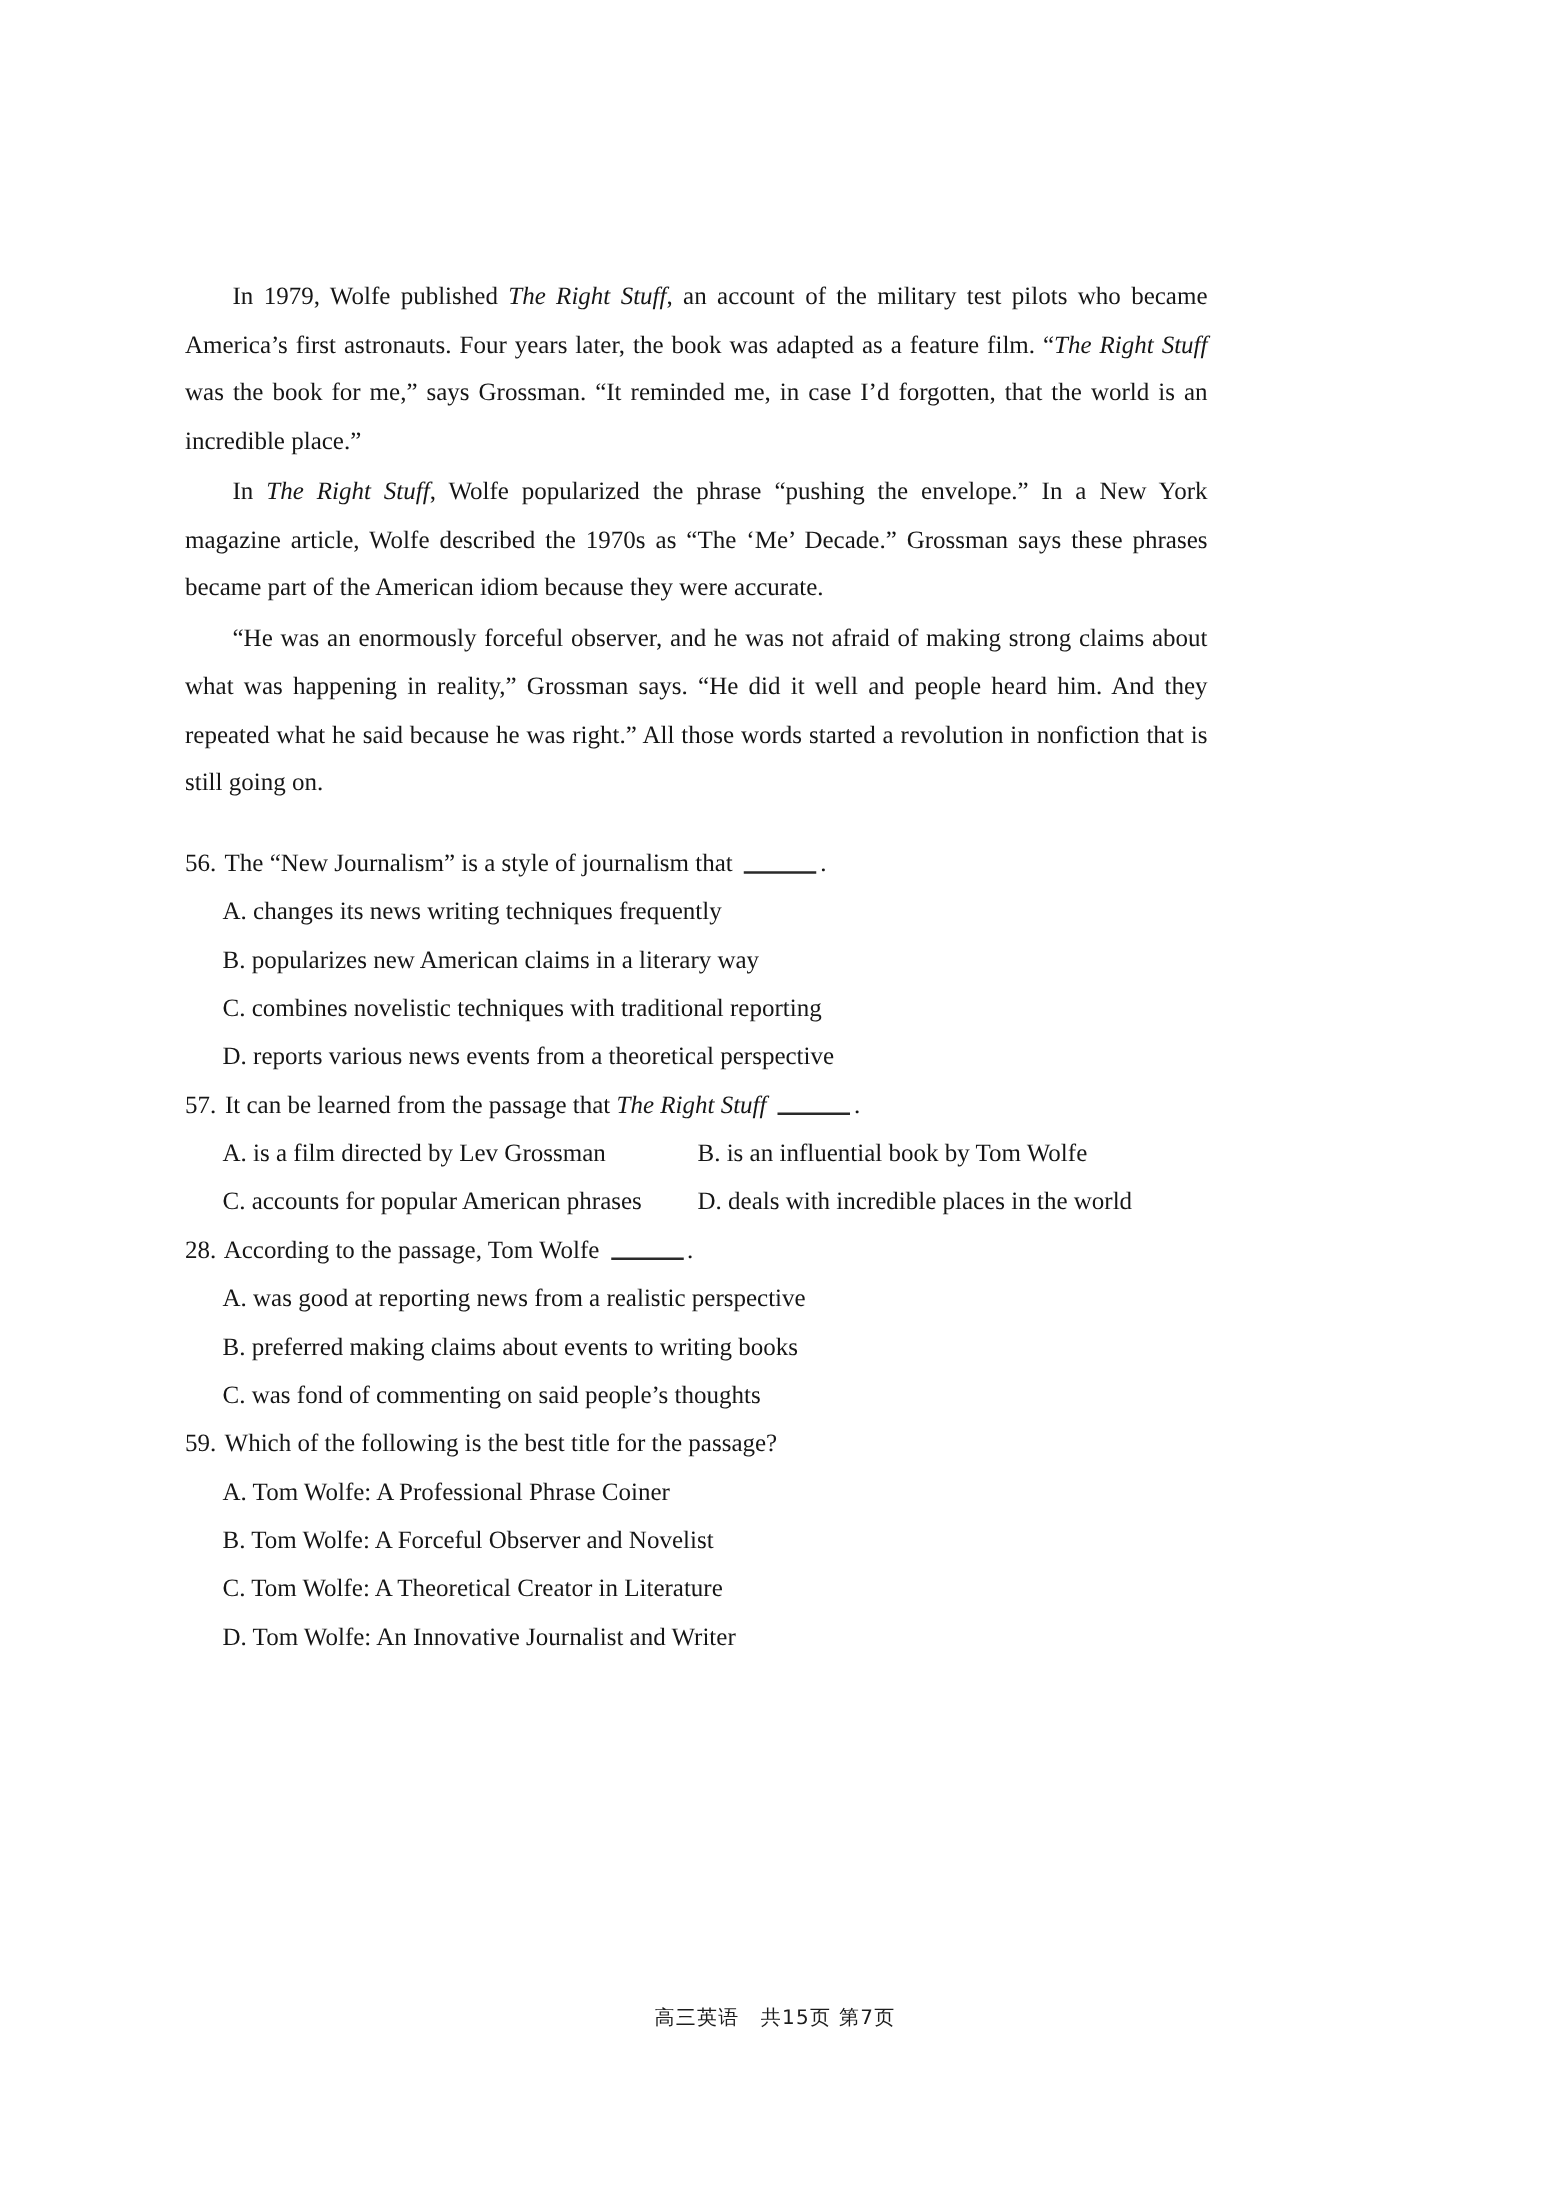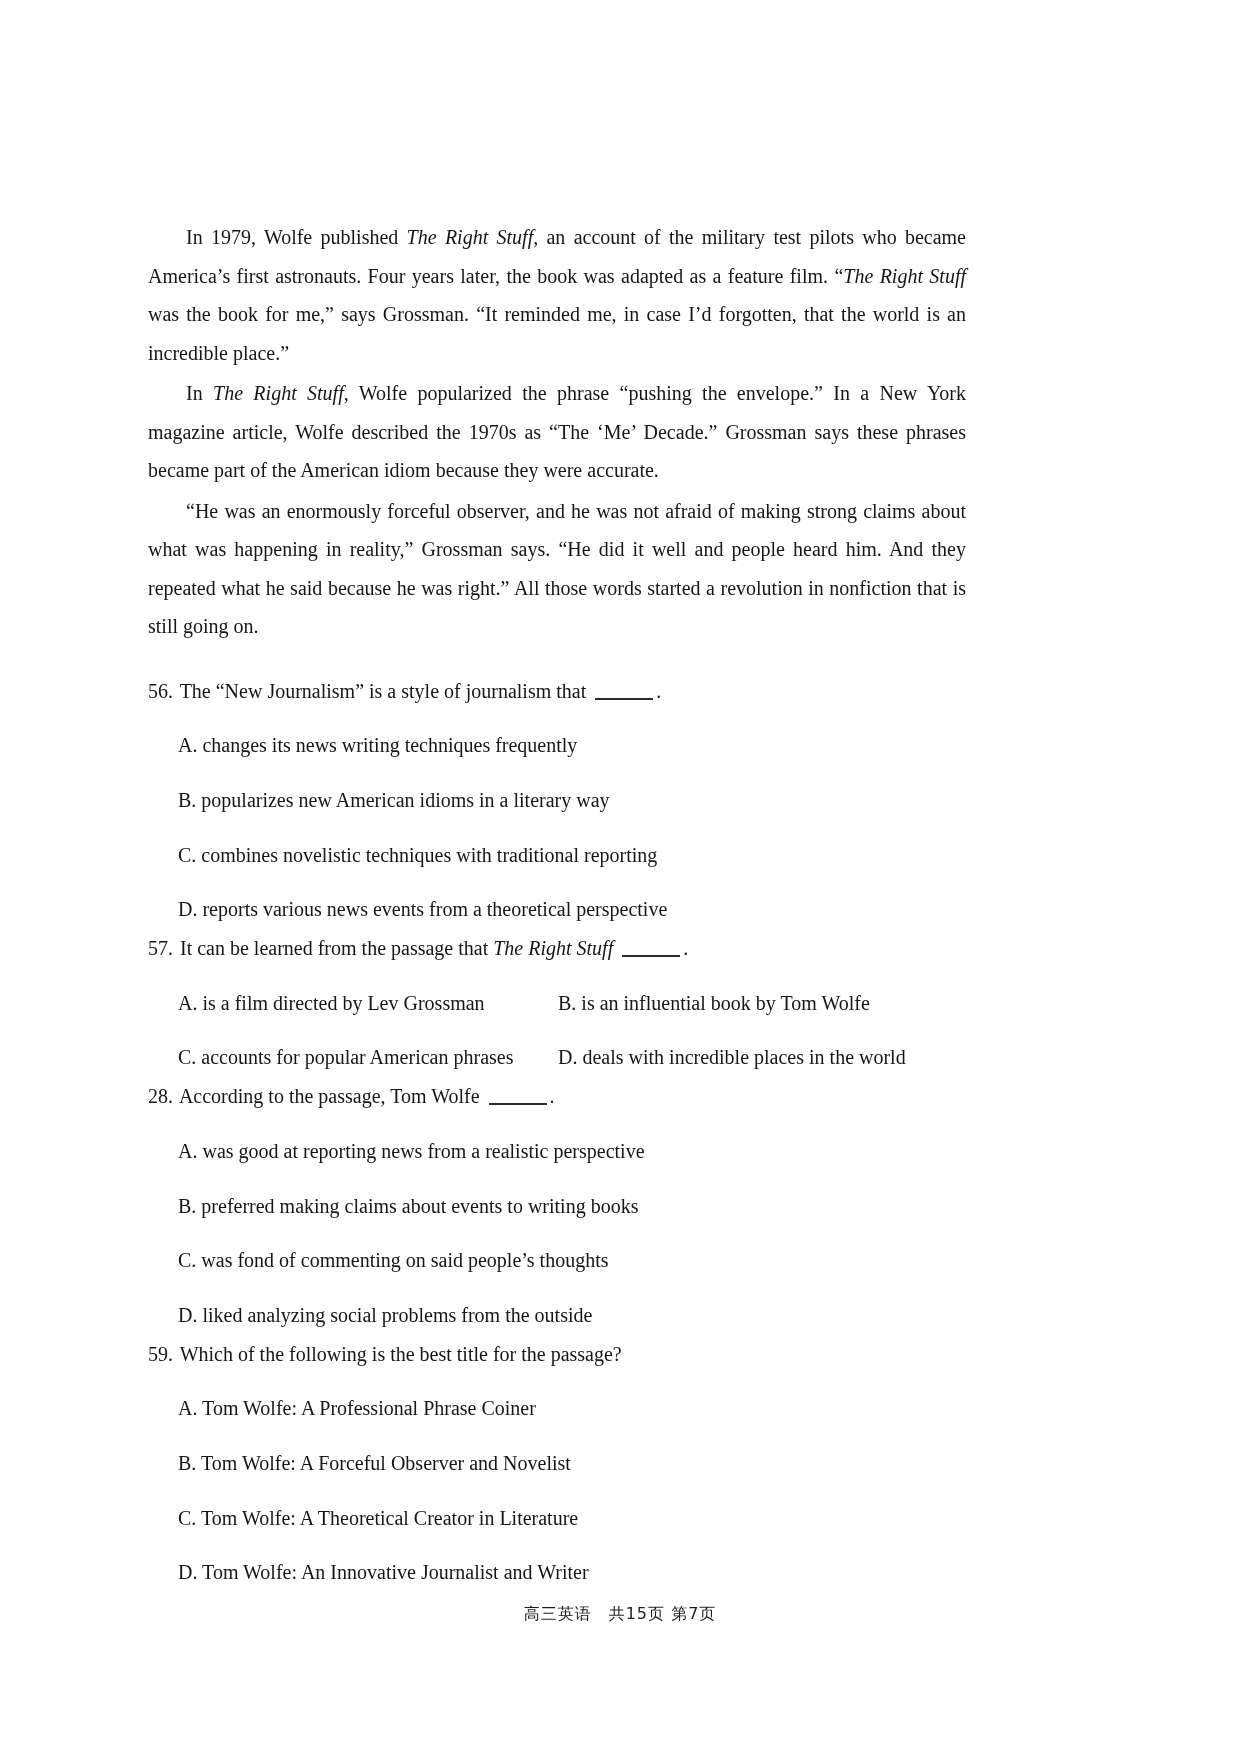--- a/index.html
+++ b/index.html
@@ -28,21 +28,21 @@
   .para + .para { margin-top: 2px; }
   .it { font-style: italic; }
   .questions {
     margin-top: 26px;
     line-height: 38.7px;
   }
   .question { margin: 0; }
   .stem { white-space: nowrap; }
   .qnum { margin-right: 2px; }
   .opts { padding-left: 30px; }
-  .opt { white-space: nowrap; margin-top: 16px; }
+  .opt { white-space: nowrap; }
   .opts-grid {
     padding-left: 30px;
     display: grid;
     grid-template-columns: 380px 1fr;
   }
   .blank {
     display: inline-block;
     width: 58px;
     height: 2px;
     background: #2a2a2a;
@@ -74,21 +74,21 @@
     <p class="para"><span>In </span><span class="it">The Right Stuff</span><span>, Wolfe popularized the phrase “pushing the envelope.” In a New York magazine article, Wolfe described the 1970s as “The ‘Me’ Decade.” Grossman says these phrases became part of the American idiom because they were accurate.</span></p>
 
     <p class="para"><span>“He was an enormously forceful observer, and he was not afraid of making strong claims about what was happening in reality,” Grossman says. “He did it well and people heard him. And they repeated what he said because he was right.” All those words started a revolution in nonfiction that is still going on.</span></p>
 
     <div class="questions">
 
       <div class="question">
         <div class="stem"><span class="qnum">56.</span> <span>The “New Journalism” is a style of journalism that</span><span class="blank"></span><span>.</span></div>
         <div class="opts">
           <div class="opt">A. changes its news writing techniques frequently</div>
-          <div class="opt">B. popularizes new American idioms in a literary way</div>
+          <div class="opt">B. popularizes new American claims in a literary way</div>
           <div class="opt">C. combines novelistic techniques with traditional reporting</div>
           <div class="opt">D. reports various news events from a theoretical perspective</div>
         </div>
       </div>
 
       <div class="question">
         <div class="stem"><span class="qnum">57.</span> <span>It can be learned from the passage that</span> <span class="it">The Right Stuff</span><span class="blank"></span><span>.</span></div>
         <div class="opts-grid">
           <div class="opt">A. is a film directed by Lev Grossman</div>
           <div class="opt">B. is an influential book by Tom Wolfe</div>
@@ -96,21 +96,20 @@
           <div class="opt">D. deals with incredible places in the world</div>
         </div>
       </div>
 
       <div class="question">
         <div class="stem"><span class="qnum">28.</span> <span>According to the passage, Tom Wolfe</span><span class="blank"></span><span>.</span></div>
         <div class="opts">
           <div class="opt">A. was good at reporting news from a realistic perspective</div>
           <div class="opt">B. preferred making claims about events to writing books</div>
           <div class="opt">C. was fond of commenting on said people’s thoughts</div>
-          <div class="opt">D. liked analyzing social problems from the outside</div>
         </div>
       </div>
 
       <div class="question">
         <div class="stem"><span class="qnum">59.</span> <span>Which of the following is the best title for the passage?</span></div>
         <div class="opts">
           <div class="opt">A. Tom Wolfe: A Professional Phrase Coiner</div>
           <div class="opt">B. Tom Wolfe: A Forceful Observer and Novelist</div>
           <div class="opt">C. Tom Wolfe: A Theoretical Creator in Literature</div>
           <div class="opt">D. Tom Wolfe: An Innovative Journalist and Writer</div>

